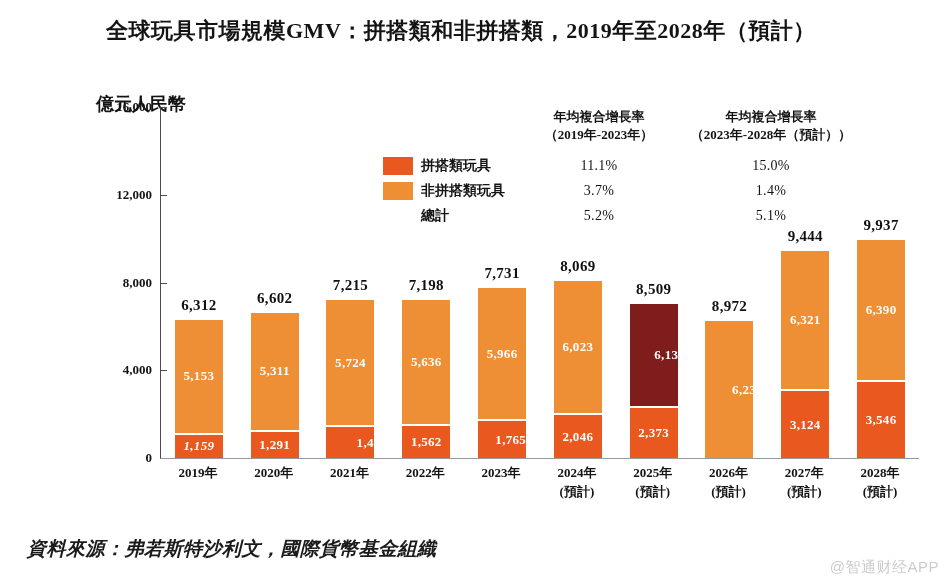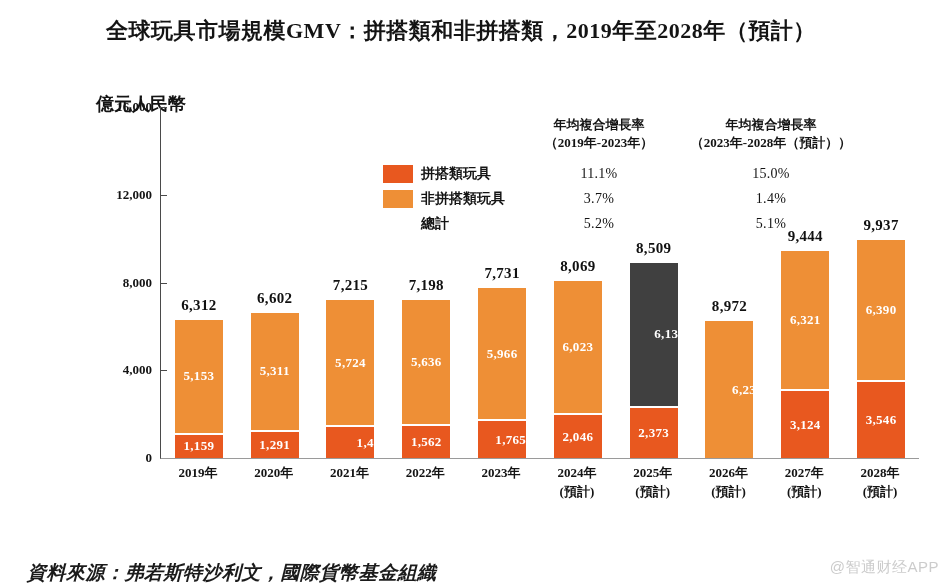--- a/index.html
+++ b/index.html
@@ -47,33 +47,33 @@
   }
   .x-label-cell{
     flex:1;text-align:center;font-size:13px;font-weight:bold;line-height:1.45;color:#141414;
   }
   .cagr{
     position:absolute;left:383px;top:108px;display:grid;
     grid-template-columns:157px 118px 226px;
     font-size:14px;
   }
   .cagr-hdr{
-    text-align:center;font-size:13px;font-weight:bold;line-height:1.35;padding-bottom:10px;margin-top:8px;
+    text-align:center;font-size:13px;font-weight:bold;line-height:1.35;padding-bottom:10px;
   }
   .legend-cell{
     display:flex;align-items:center;height:25px;gap:8px;
     font-size:14px;font-weight:bold;
   }
   .legend-swatch{width:30px;height:18px;flex:0 0 auto;}
   .legend-swatch.empty{background:transparent;}
   .cagr-val{
     display:flex;align-items:center;justify-content:center;height:25px;letter-spacing:0.3px;
   }
   .source-line{
-    position:absolute;left:27px;top:560px;font-size:19px;font-weight:bold;font-style:italic;
+    position:absolute;left:27px;top:536px;font-size:19px;font-weight:bold;font-style:italic;
     letter-spacing:0.5px;color:#1b1b1b;
   }
   .watermark{
     position:absolute;right:8px;top:558px;font-size:15px;color:#cccccc;
     font-family:"Liberation Sans","DejaVu Sans",sans-serif;letter-spacing:0.5px;
   }
 </style>
 </head>
 <body>
 
@@ -96,21 +96,21 @@
     </div>
 
   <div class="plot">
     <div class="bars" id="bars">
         <div class="bar-column">
           <div class="bar-total">6,312</div>
           <div class="bar-stack">
             <div class="seg" style="height: 113.044px; background: rgb(238, 143, 54);">
               <span class="seg-label">5,153</span>
             </div>
-            <div class="seg" style="height: 25.4256px; background: rgb(232, 88, 31); border-top: 2px solid rgb(255, 255, 255);">
+            <div class="seg" style="height: 25.4256px; background: rgb(232, 88, 31); border-top: 2px solid rgb(255, 255, 255); font-style: italic;">
               <span class="seg-label">1,159</span>
             </div>
           </div>
         </div>
         <div class="bar-column">
           <div class="bar-total">6,602</div>
           <div class="bar-stack">
             <div class="seg" style="height: 116.51px; background: rgb(238, 143, 54);">
               <span class="seg-label">5,311</span>
             </div>
@@ -159,21 +159,21 @@
               <span class="seg-label">6,023</span>
             </div>
             <div class="seg" style="height: 44.8841px; background: rgb(232, 88, 31); border-top: 2px solid rgb(255, 255, 255);">
               <span class="seg-label">2,046</span>
             </div>
           </div>
         </div>
         <div class="bar-column">
           <div class="bar-total">8,509</div>
           <div class="bar-stack">
-            <div class="seg" style="height: 143px; background: #404040; padding-left: 32px;">
+            <div class="seg" style="height: 102px; background: #7f1d1d; padding-left: 32px;">
               <span class="seg-label">6,136</span>
             </div>
             <div class="seg" style="height: 52.0577px; background: rgb(232, 88, 31); border-top: 2px solid rgb(255, 255, 255);">
               <span class="seg-label">2,373</span>
             </div>
           </div>
         </div>
         <div class="bar-column">
           <div class="bar-total">8,972</div>
           <div class="bar-stack">

